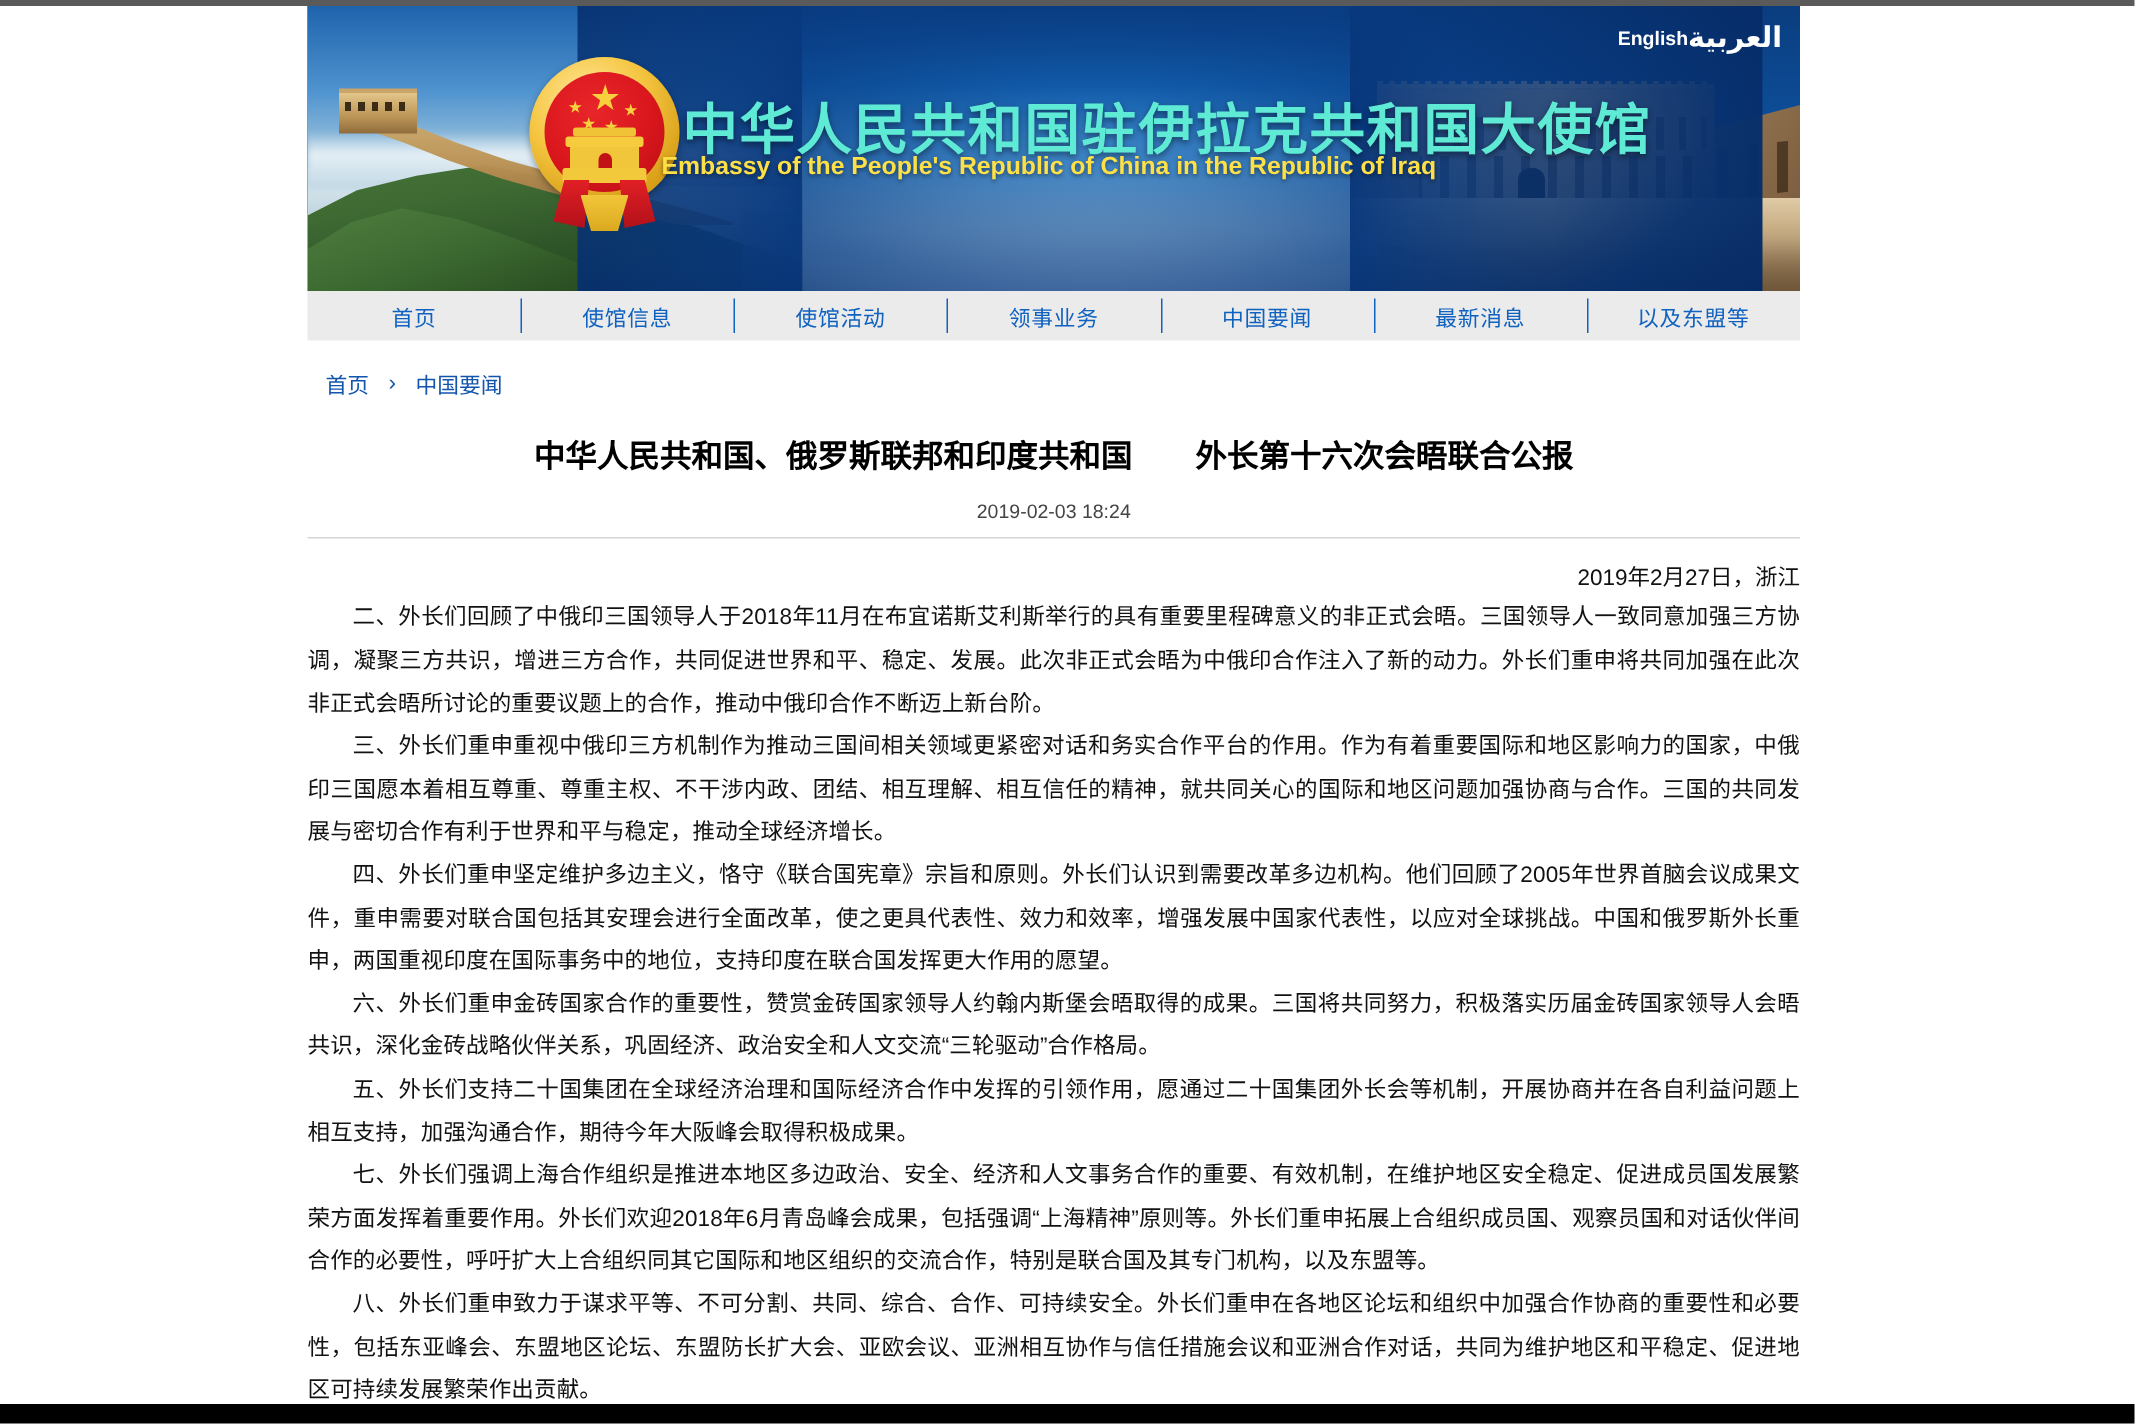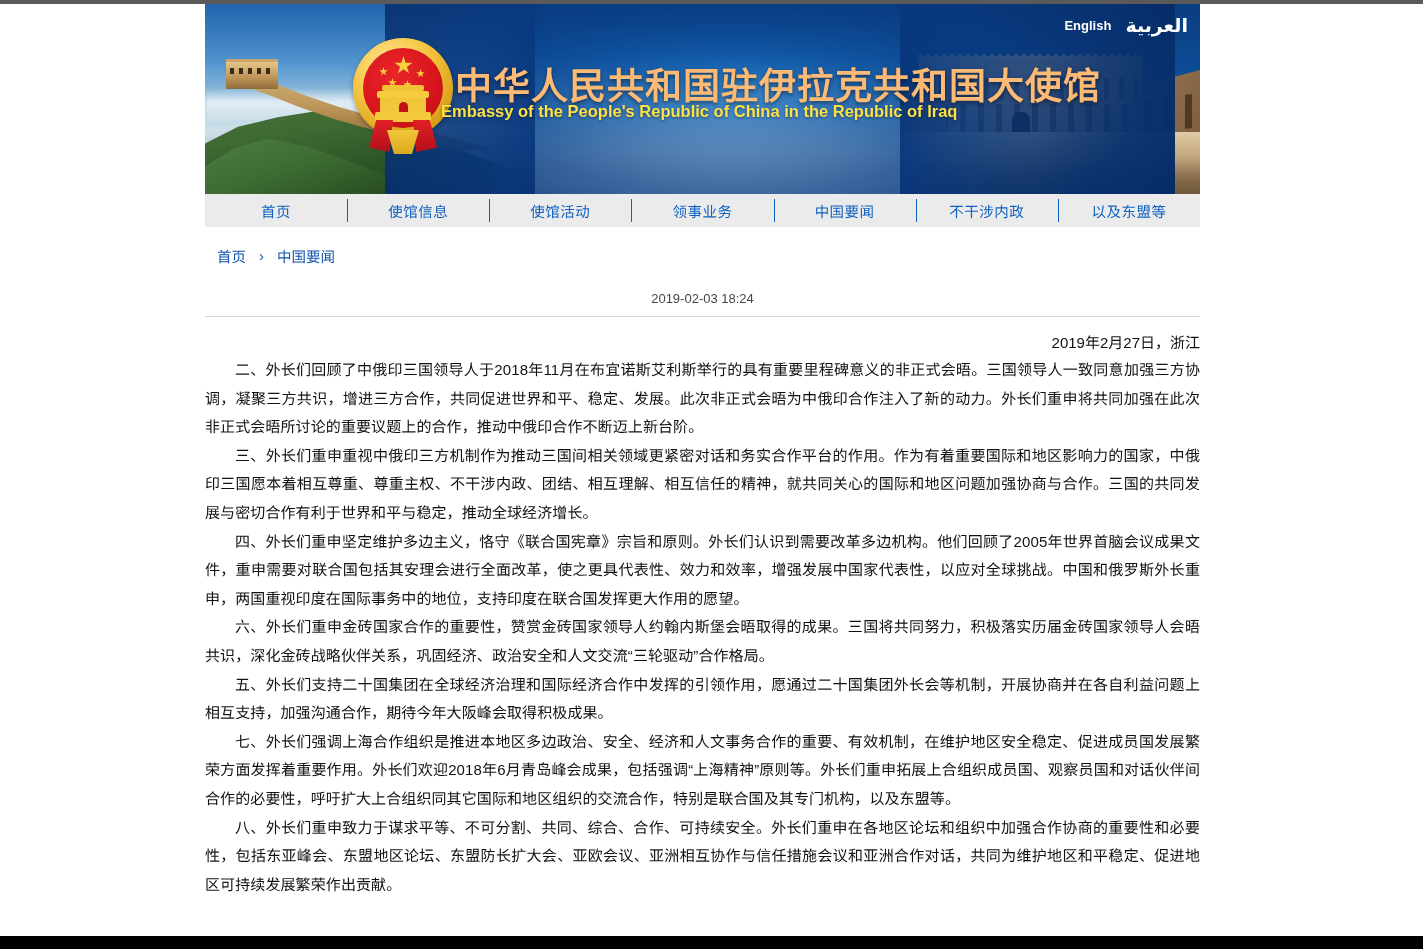--- a/index.html
+++ b/index.html
@@ -222,41 +222,41 @@
   .ribbon-r { left: 66px; clip-path: polygon(0% 0%, 70% 0%, 100% 86%, 14% 100%); }
   .ribbon-c {
     position: absolute; left: 40px; top: 96px; width: 32px; height: 24px;
     background: linear-gradient(180deg,#f2c63a 0%, #dba91f 100%);
     clip-path: polygon(0% 0%, 100% 0%, 78% 100%, 22% 100%);
   }
 
   
   .banner-title-cn {
     position: absolute; left: 250px; top: 52px;
-    color: #fdba74;
+    color: #5eead4;
     font-size: 37px;
     font-weight: bold;
     letter-spacing: 1px;
     white-space: nowrap;
     text-shadow: 0 2px 4px rgba(0,0,0,0.45);
     font-family: "Liberation Sans", "DejaVu Sans", sans-serif;
   }
   .banner-title-en {
     position: absolute; left: 236px; top: 98px;
     color: #fde047;
     font-size: 16.5px;
     font-weight: bold;
     white-space: nowrap;
     text-shadow: 0 1px 3px rgba(0,0,0,0.45);
   }
 
   
   .lang {
     position: absolute; right: 12px; top: 10px;
-    display: flex; align-items: center; gap: 14px;
+    display: flex; align-items: center; 
     z-index: 5;
     justify-content: space-between;
   }
   .lang a {
     color: #ffffff; font-size: 13px; font-weight: bold;
     text-decoration: none; white-space: nowrap;
   }
   .lang a.ar { font-size: 19px; }
 
   
@@ -411,31 +411,32 @@
       <a href="#" class="ar">العربية</a>
     </div>
   </div>
 
   <nav class="nav">
     <a href="#" class="nav-item">首页</a>
     <a href="#" class="nav-item">使馆信息</a>
     <a href="#" class="nav-item">使馆活动</a>
     <a href="#" class="nav-item">领事业务</a>
     <a href="#" class="nav-item">中国要闻</a>
-    <a href="#" class="nav-item">不干涉内政</a>
+    <a href="#" class="nav-item">最新消息</a>
     <a href="#" class="nav-item">以及东盟等</a>
   </nav>
 
   <div class="crumb">
     <a href="#">首页</a>
     <span class="sep">›</span>
     <a href="#">中国要闻</a>
   </div>
 
   <article class="article">
+    <h1 class="art-title">中华人民共和国、俄罗斯联邦和印度共和国　　外长第十六次会晤联合公报</h1>
     <div class="art-time">2019-02-03 18:24</div>
     <hr class="art-rule">
     <div class="art-dateline">2019年2月27日，浙江</div>
     <div class="art-body" id="article-body">
         <p>二、外长们回顾了中俄印三国领导人于2018年11月在布宜诺斯艾利斯举行的具有重要里程碑意义的非正式会晤。三国领导人一致同意加强三方协调，凝聚三方共识，增进三方合作，共同促进世界和平、稳定、发展。此次非正式会晤为中俄印合作注入了新的动力。外长们重申将共同加强在此次非正式会晤所讨论的重要议题上的合作，推动中俄印合作不断迈上新台阶。</p>
         <p>三、外长们重申重视中俄印三方机制作为推动三国间相关领域更紧密对话和务实合作平台的作用。作为有着重要国际和地区影响力的国家，中俄印三国愿本着相互尊重、尊重主权、不干涉内政、团结、相互理解、相互信任的精神，就共同关心的国际和地区问题加强协商与合作。三国的共同发展与密切合作有利于世界和平与稳定，推动全球经济增长。</p>
         <p>四、外长们重申坚定维护多边主义，恪守《联合国宪章》宗旨和原则。外长们认识到需要改革多边机构。他们回顾了2005年世界首脑会议成果文件，重申需要对联合国包括其安理会进行全面改革，使之更具代表性、效力和效率，增强发展中国家代表性，以应对全球挑战。中国和俄罗斯外长重申，两国重视印度在国际事务中的地位，支持印度在联合国发挥更大作用的愿望。</p>
         <p>六、外长们重申金砖国家合作的重要性，赞赏金砖国家领导人约翰内斯堡会晤取得的成果。三国将共同努力，积极落实历届金砖国家领导人会晤共识，深化金砖战略伙伴关系，巩固经济、政治安全和人文交流“三轮驱动”合作格局。</p>
         <p>五、外长们支持二十国集团在全球经济治理和国际经济合作中发挥的引领作用，愿通过二十国集团外长会等机制，开展协商并在各自利益问题上相互支持，加强沟通合作，期待今年大阪峰会取得积极成果。</p>
         <p>七、外长们强调上海合作组织是推进本地区多边政治、安全、经济和人文事务合作的重要、有效机制，在维护地区安全稳定、促进成员国发展繁荣方面发挥着重要作用。外长们欢迎2018年6月青岛峰会成果，包括强调“上海精神”原则等。外长们重申拓展上合组织成员国、观察员国和对话伙伴间合作的必要性，呼吁扩大上合组织同其它国际和地区组织的交流合作，特别是联合国及其专门机构，以及东盟等。</p>

